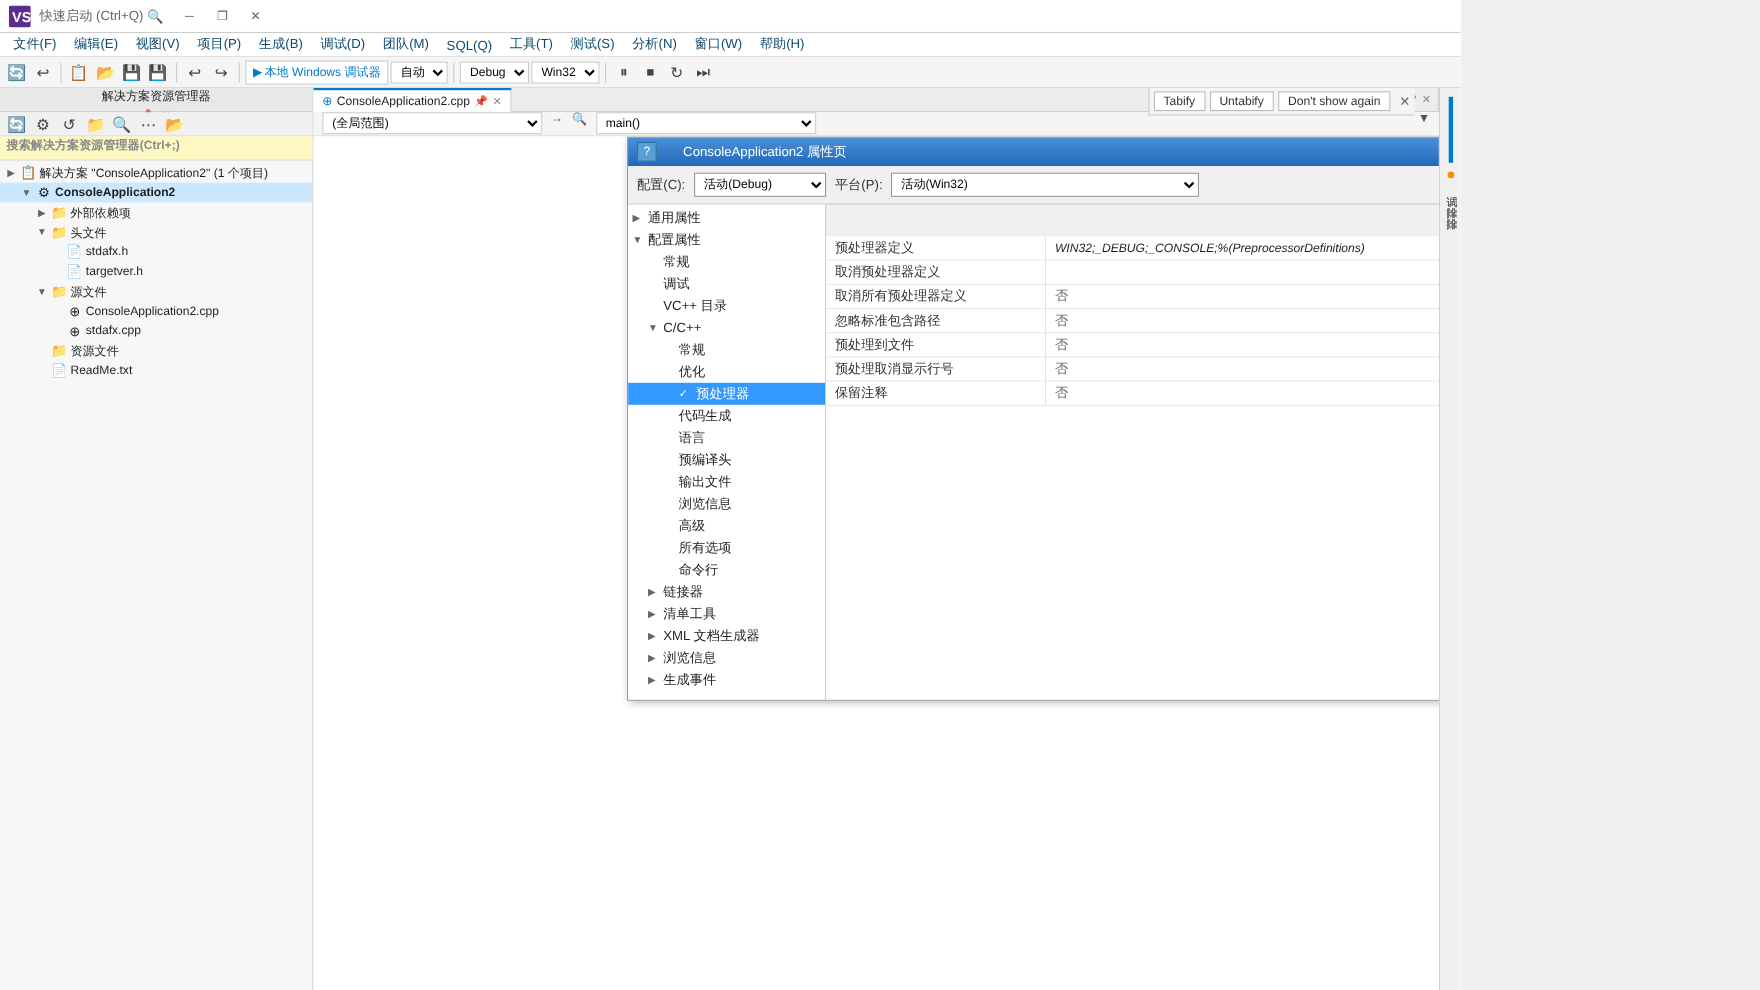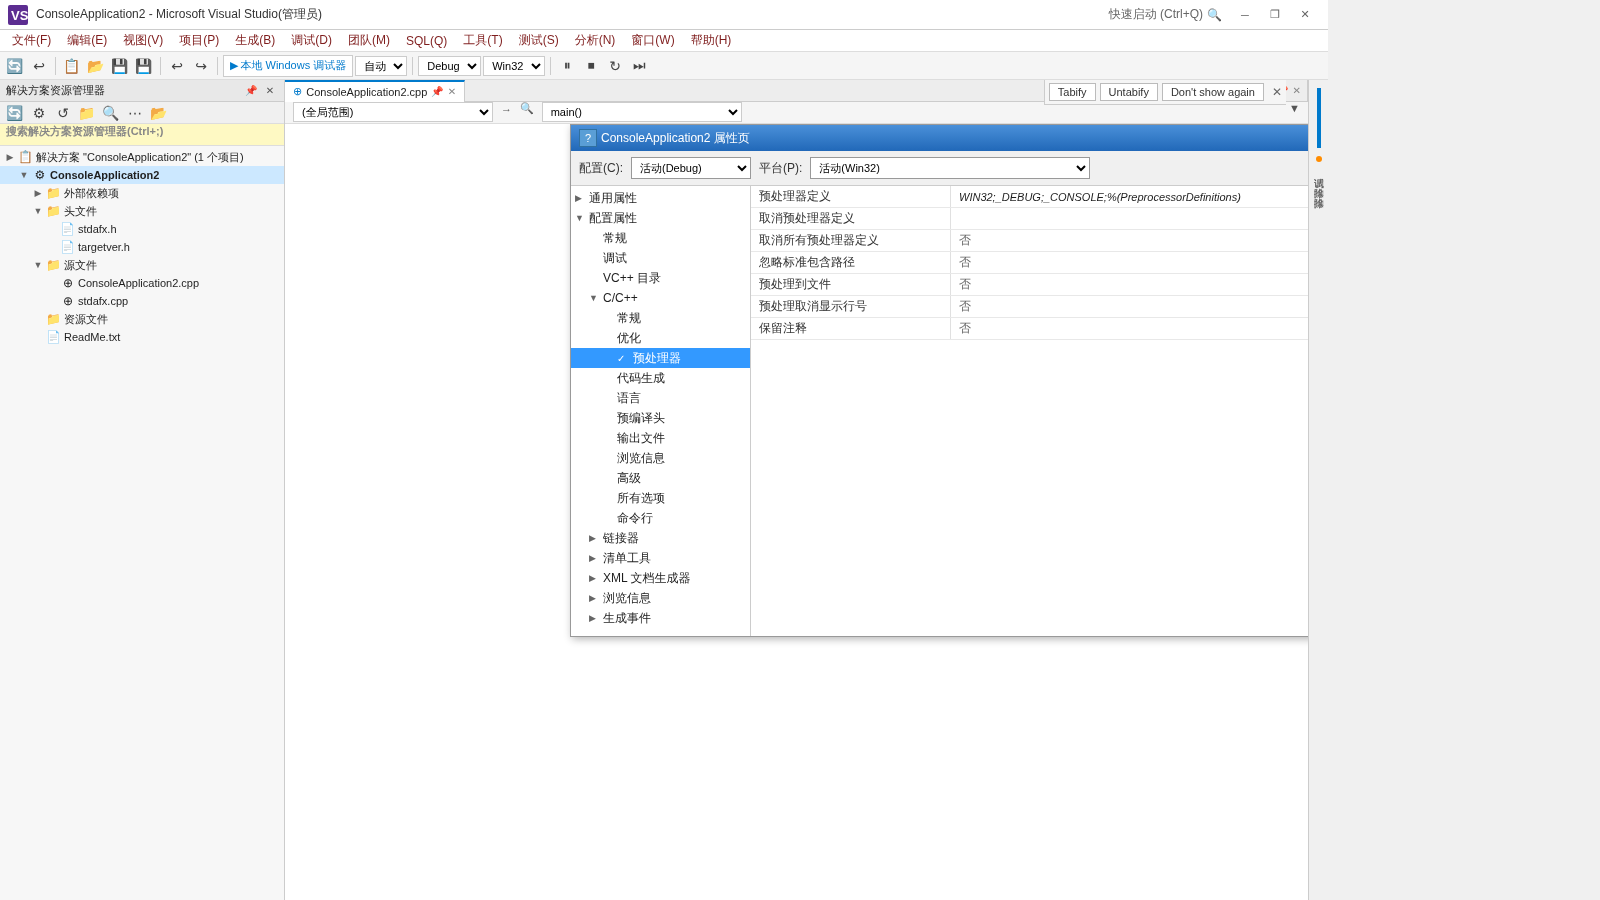--- a/index.html
+++ b/index.html
@@ -62,21 +62,21 @@
       background: #fff;
       display: flex;
       align-items: center;
       padding: 0 4px;
       border-bottom: 1px solid #ddd;
     }
     .menu-item {
       padding: 2px 8px;
       cursor: pointer;
       font-size: 12px;
-      color: #7f1d1d;
+      color: #0c4a6e;
       height: 22px;
       display: flex;
       align-items: center;
     }
 
     
     #toolbar {
       height: 28px;
       background: #f5f5f5;
       display: flex;
@@ -210,21 +210,21 @@
     #props-dialog-title {
       height: 26px;
       background: linear-gradient(to bottom, #4a90d9, #2168b8);
       display: flex;
       align-items: center;
       padding: 0 8px;
       color: #fff;
       font-size: 12px;
       gap: 4px;
     }
-    #props-dialog-title .dialog-title-text { flex: 1; }
+    #props-dialog-title .dialog-title-text { flex: 1; margin-left: 20px; }
     #props-dialog-title .dialog-btns { display: flex; gap: 2px; }
     #props-dialog-title .dialog-btn {
       width: 18px;
       height: 18px;
       display: flex;
       align-items: center;
       justify-content: center;
       background: #d64f4f;
       cursor: pointer;
       font-size: 11px;
@@ -279,20 +279,21 @@
     .dt-item.selected { background: #3399ff; color: #fff; }
     .dt-item.selected .dt-check { color: #fff; }
     .dt-arrow { width: 12px; font-size: 9px; color: #666; }
     .dt-check { width: 14px; font-size: 10px; color: #333; }
 
     
     #dialog-props {
       flex: 1;
       background: #fff;
       overflow-y: auto;
+      margin-top: 29px;
     }
     .prop-row {
       display: flex;
       align-items: center;
       height: 22px;
       border-bottom: 1px solid #e8e8e8;
       font-size: 12px;
     }
     .prop-name {
       width: 200px;
@@ -396,20 +397,21 @@
 
     .sol-panel-header {
       height: 22px;
       background: #e8e8e8;
       display: flex;
       align-items: center;
       padding: 0 6px;
       font-size: 11px;
       border-bottom: 1px solid #ccc;
       gap: 2px;
+      flex-direction: column;
     }
     .sol-panel-header .title { flex: 1; font-size: 11px; }
     .sol-panel-header .header-btns { display: flex; gap: 2px; }
     .header-btn {
       width: 16px;
       height: 16px;
       display: flex;
       align-items: center;
       justify-content: center;
       font-size: 10px;
@@ -458,21 +460,20 @@
 
 <div id="app">
 
   <div id="title-bar">
     <div class="vs-logo">
       <svg width="20" height="20" viewBox="0 0 20 20">
         <rect width="20" height="20" fill="#5c2d91" rx="2"></rect>
         <text x="3" y="15" fill="white" font-size="13" font-weight="bold">VS</text>
       </svg>
     </div>
-    <span class="title-text">ConsoleApplication2 - Microsoft Visual Studio(管理员)</span>
     <div class="quick-launch">
       <span>快速启动 (Ctrl+Q)</span>
       <span>🔍</span>
     </div>
     <div class="win-controls">
       <div class="win-btn">─</div>
       <div class="win-btn">❐</div>
       <div class="win-btn close">✕</div>
     </div>
   </div>

